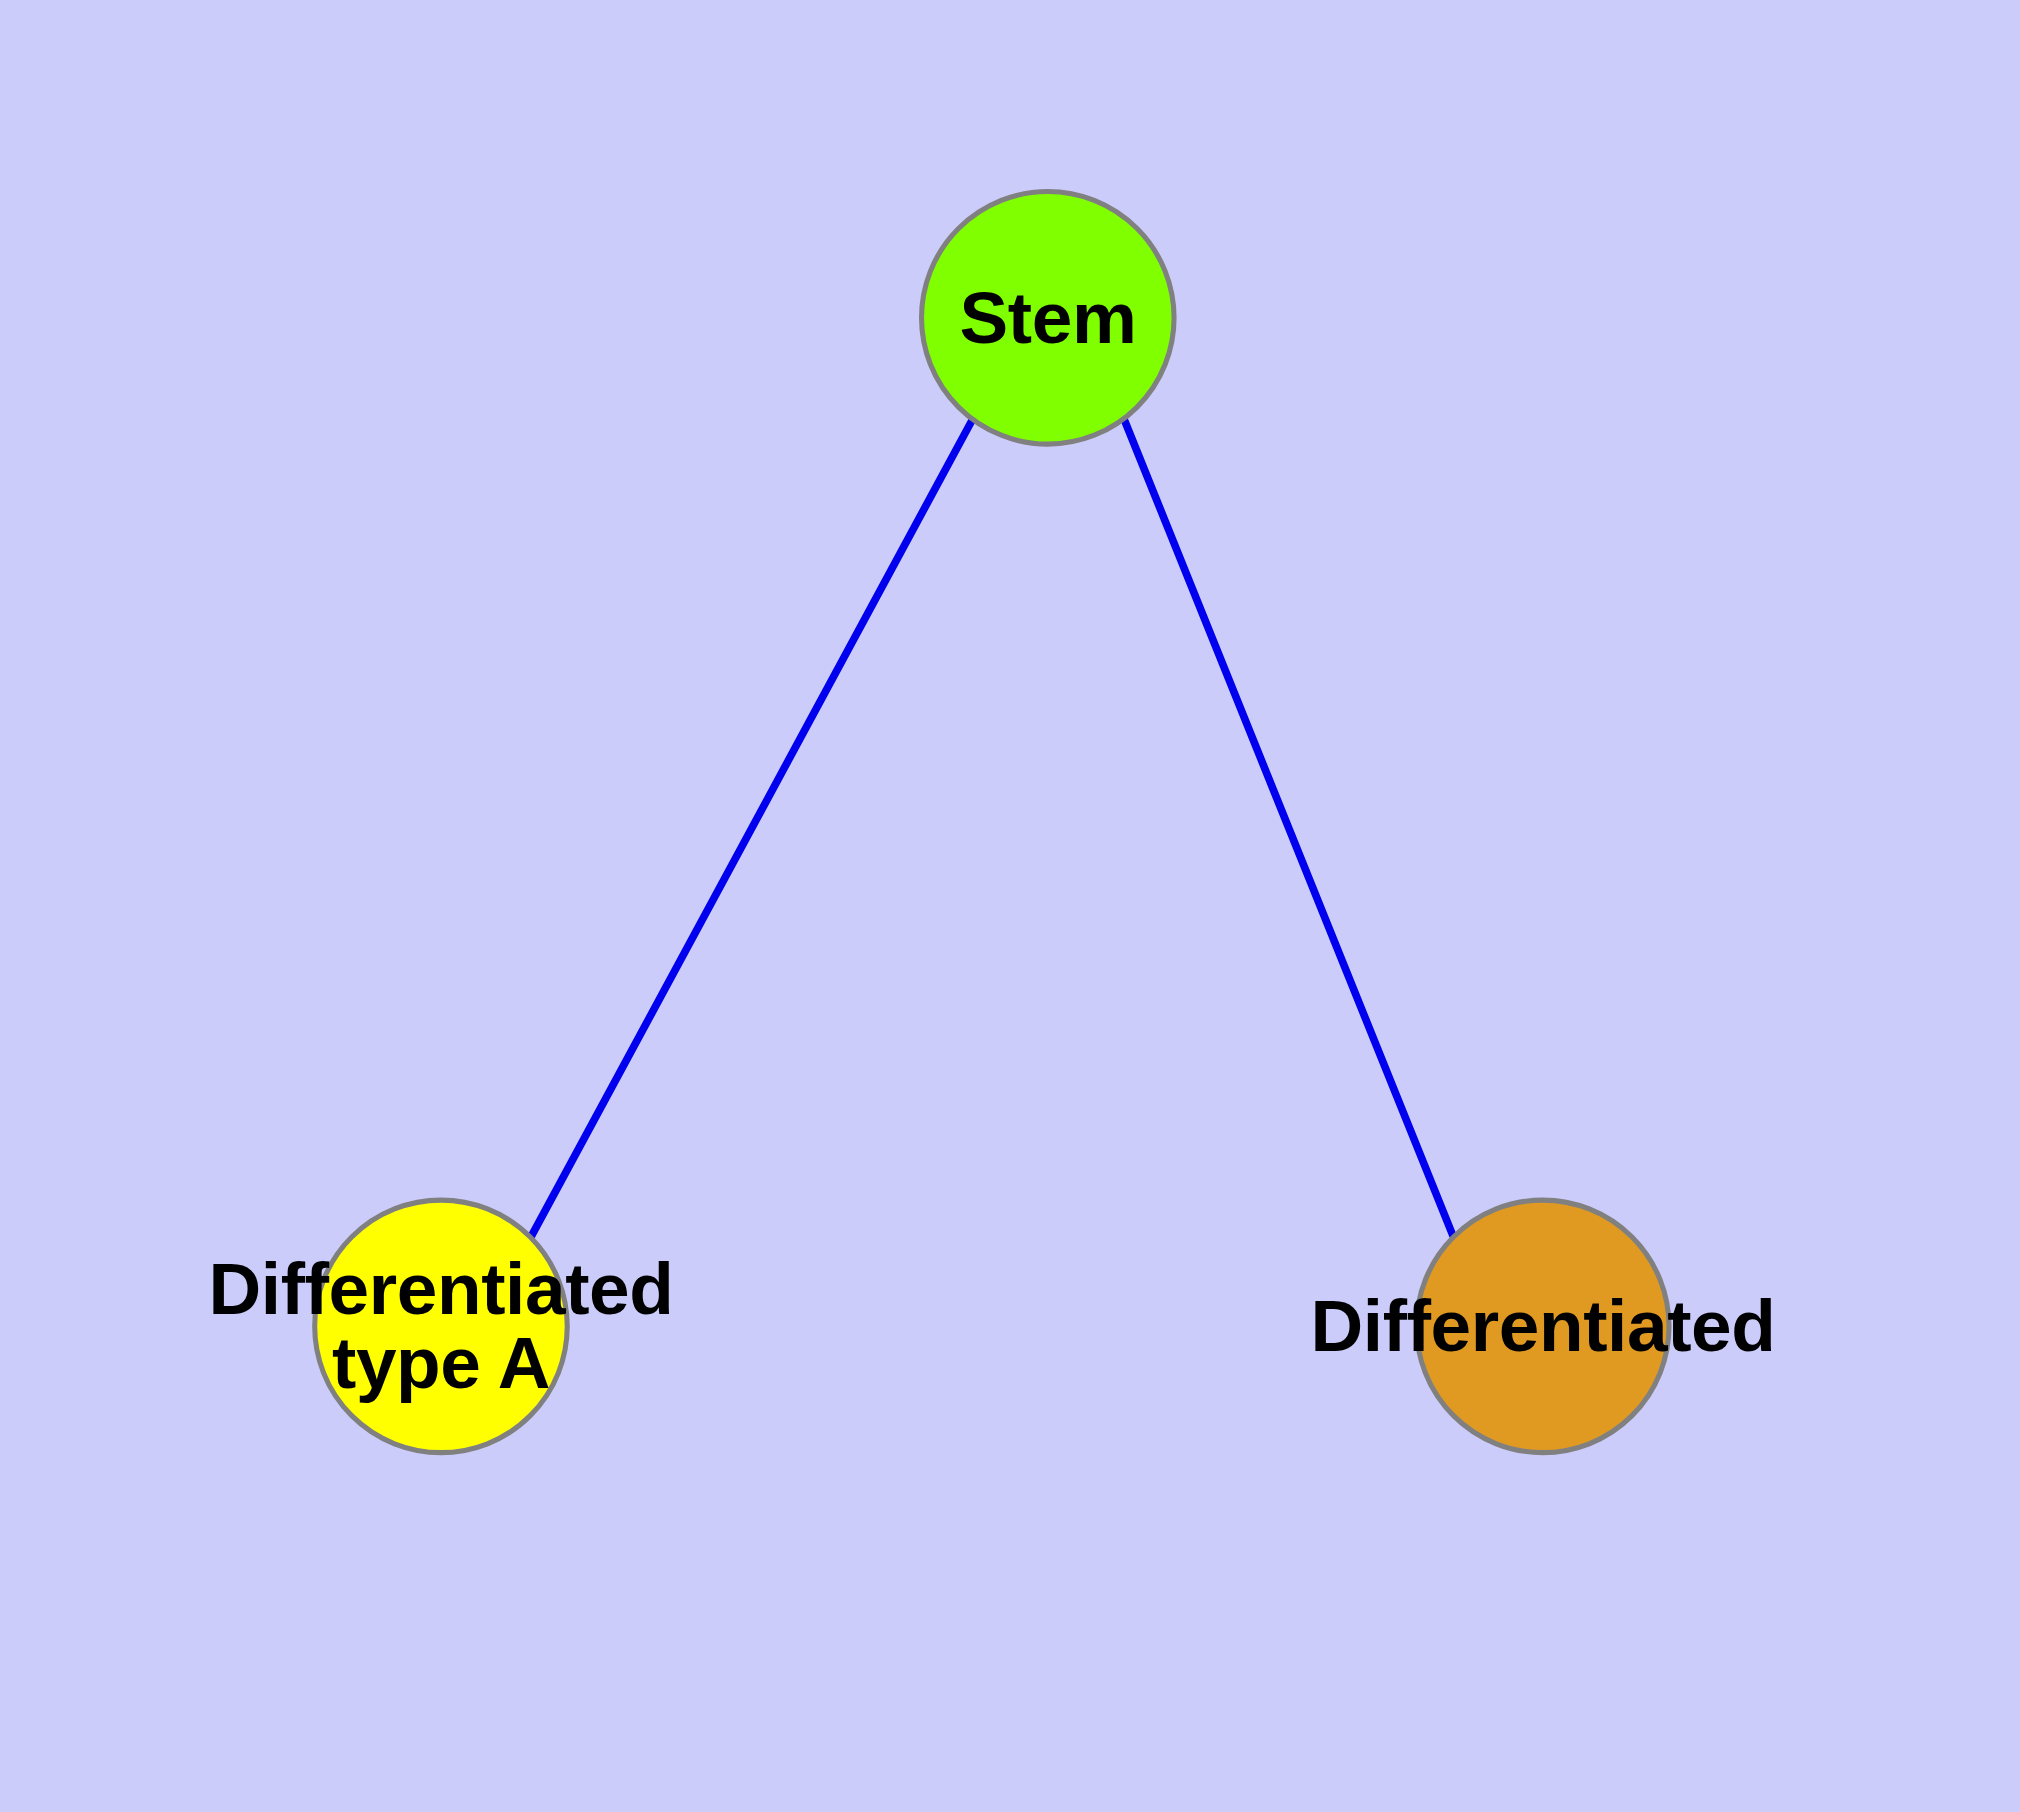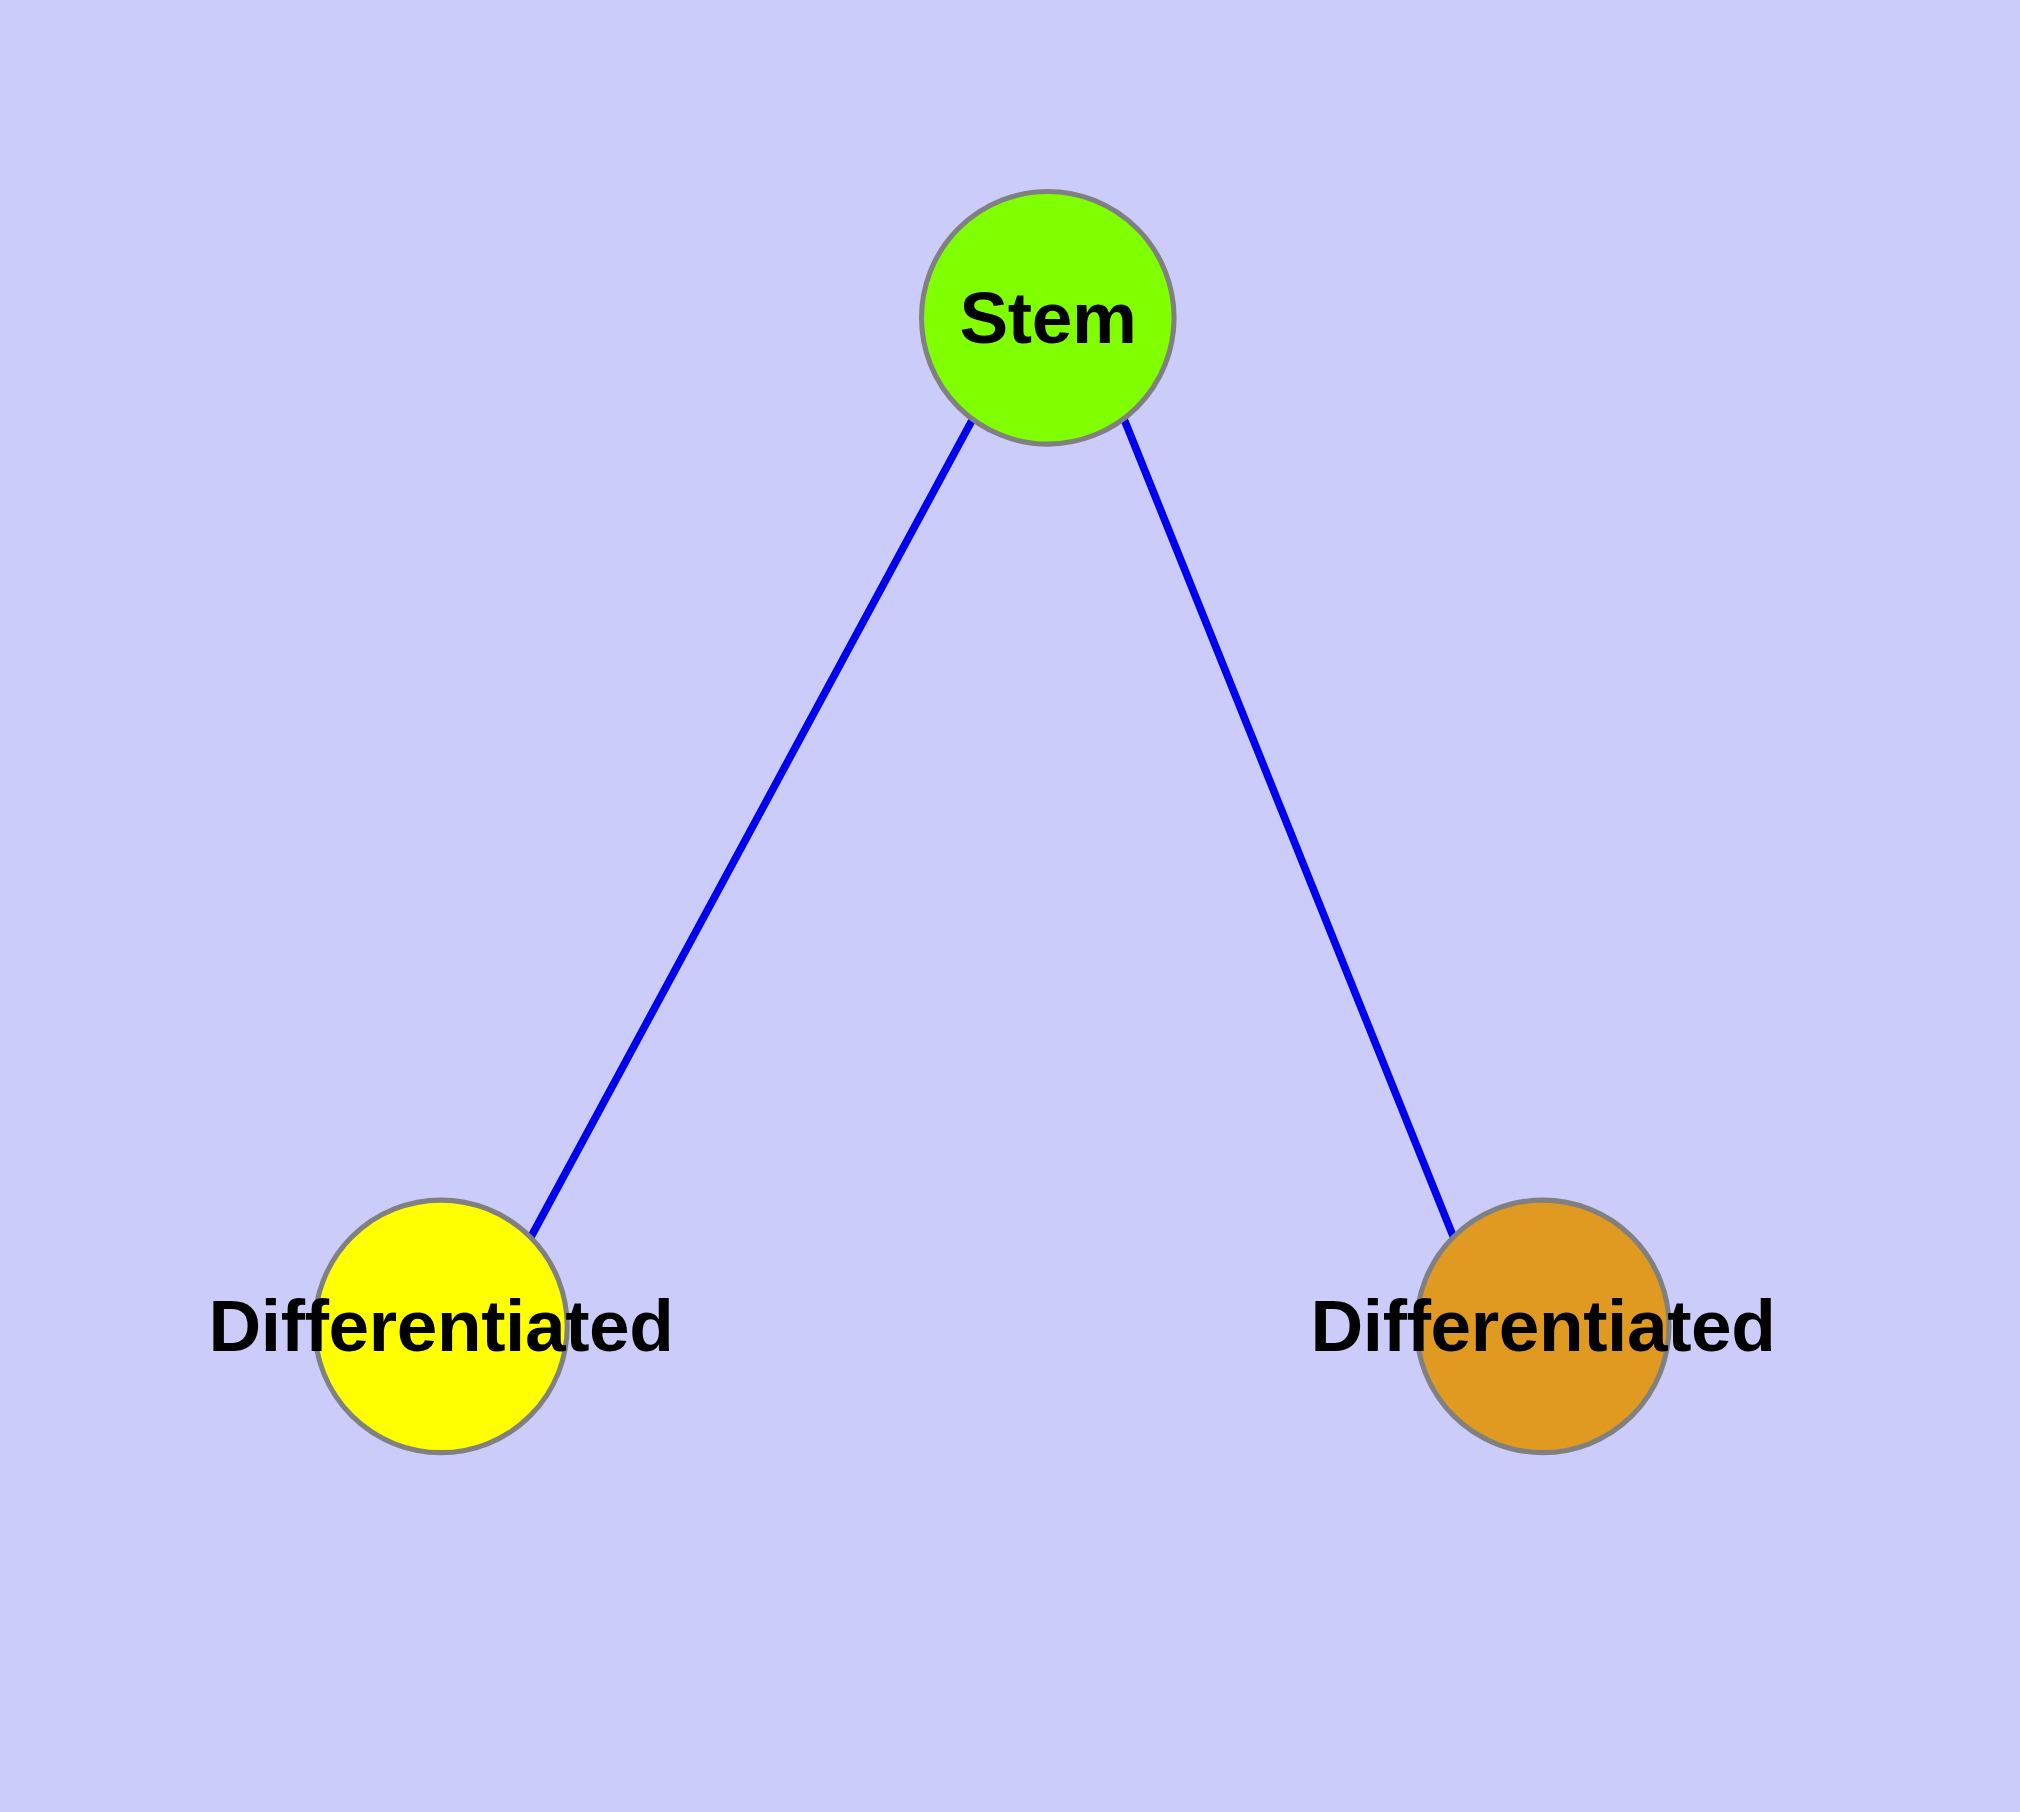--- a/index.html
+++ b/index.html
@@ -60,18 +60,18 @@
 
     <g>
       <circle cx="1236" cy="375" r="149" fill="#80ff00" stroke="#808080" stroke-width="6"></circle>
       <circle cx="520" cy="1565" r="149" fill="#ffff00" stroke="#808080" stroke-width="6"></circle>
       <circle cx="1820" cy="1565" r="149" fill="#e09a22" stroke="#808080" stroke-width="6"></circle>
     </g>
   </svg>
 
   <div class="node-label" style="left: 1048px; top: 318px; color: rgb(0, 0, 0); font-size: 73px;">Stem</div>
 
-  <div class="node-label" style="left: 441px; top: 1326px; color: rgb(0, 0, 0); font-size: 73px;"><span>Differentiated</span><br></div>
+  <div class="node-label" style="left: 441px; top: 1326px; color: rgb(0, 0, 0); font-size: 73px;"><span>Differentiated</span><br><span>type A</span></div>
 
   <div class="node-label" style="left: 1543px; top: 1326px; color: rgb(0, 0, 0); font-size: 73px;"><span>Differentiated</span><br></div>
 
 </div>
 
 
 </body></html>

